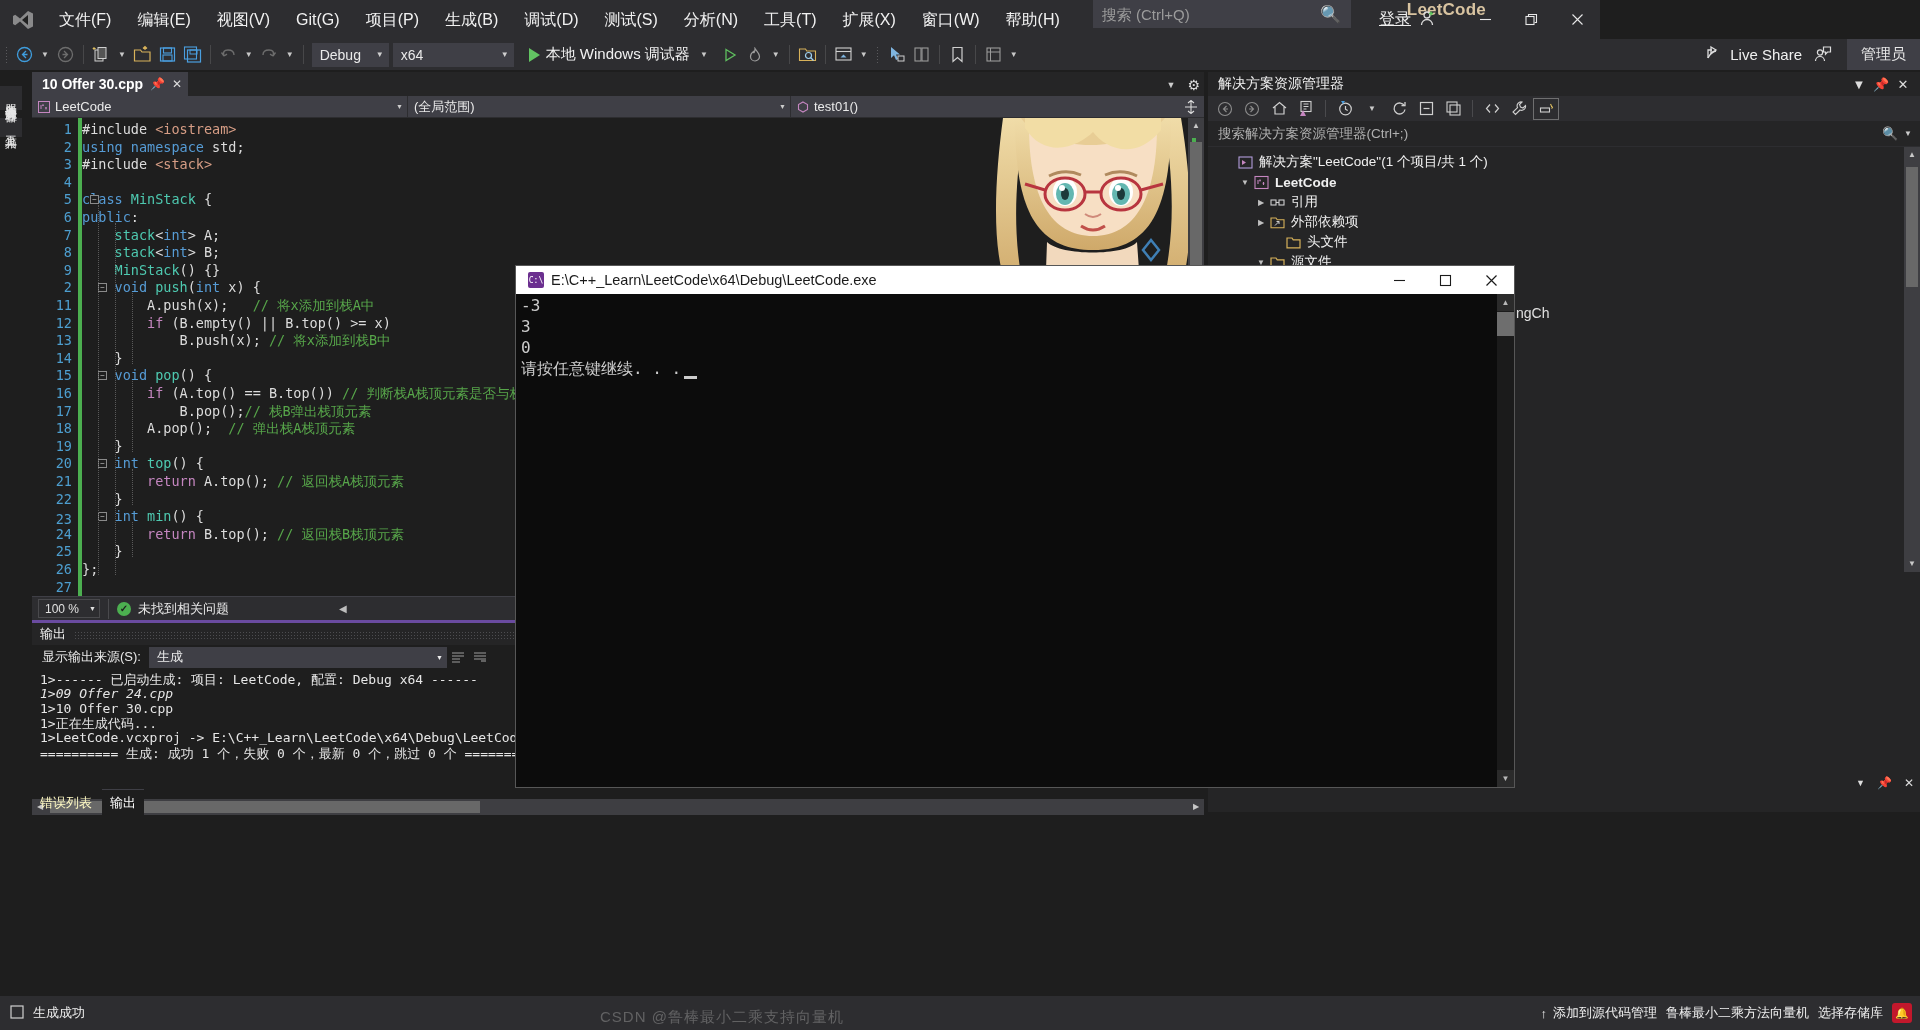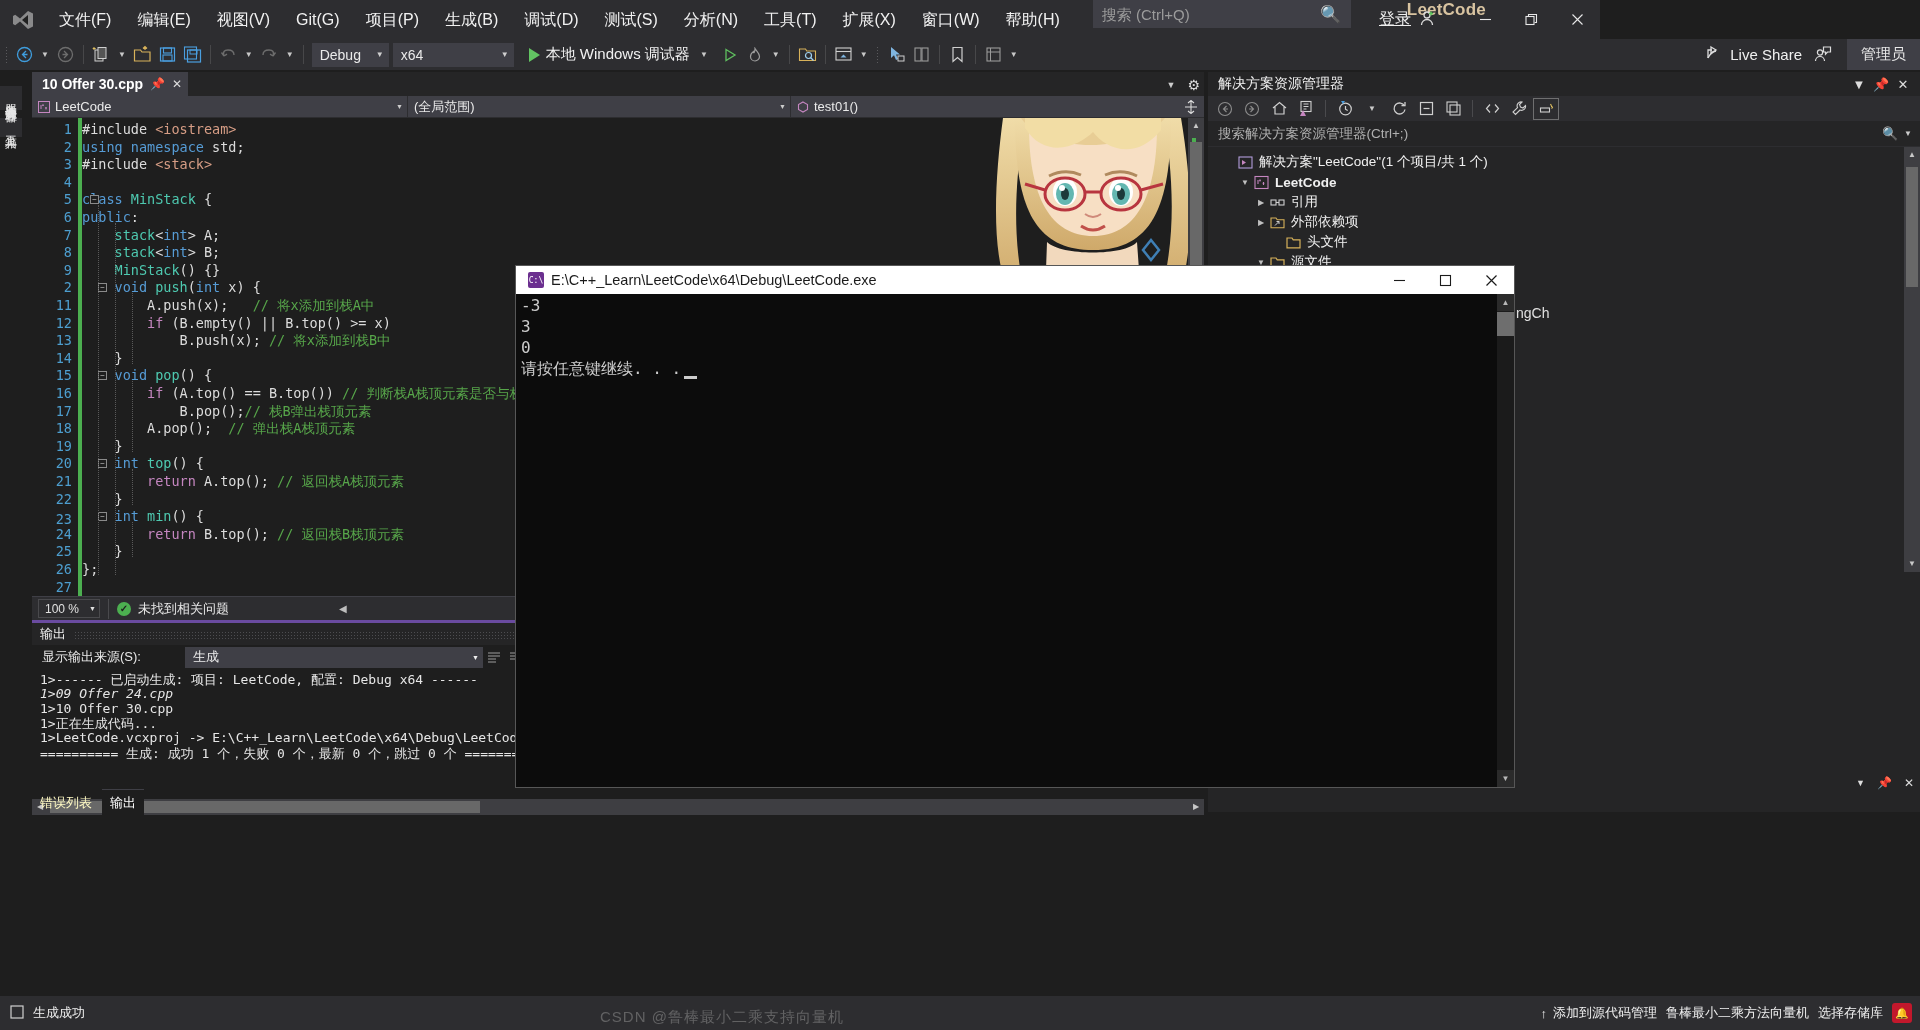--- a/index.html
+++ b/index.html
@@ -101,21 +101,21 @@
   .zarrow { margin-left:110px; font-size:10px; color:#bdbdbd; }
 
   
   .outpane { position:absolute; left:32px; top:620px; width:1172px; height:195px; background:#1e1e1e; }
   .outpane-top { height:3px; background:#68217a; background:#6a4ba0; }
   .outhdr { height:22px; display:flex; align-items:center; background:#252526; }
   .outtab { font-size:13px; color:#f1f1f1; padding:0 8px; }
   .outdots { flex:1; height:10px; background-image:radial-gradient(circle, #4d4d50 1px, transparent 1px); background-size:3px 3px; margin-top:4px; }
   .outtoolrow { height:24px; display:flex; align-items:center; background:#1e1e1e; }
   .outlbl { font-size:13px; color:#e9e9e9; padding:0 8px 0 10px; }
-  .outcombo { width:298px; height:21px; background:#3f3f46; display:flex; align-items:center; padding:0 4px 0 8px; font-size:13px; color:#eee;margin-left:36px; }
+  .outcombo { width:298px; height:21px; background:#3f3f46; display:flex; align-items:center; padding:0 4px 0 8px; font-size:13px; color:#eee; }
   .outcombo .ca { margin-left:auto; font-size:7px; }
   .outicon { width:22px; height:22px; display:flex; align-items:center; justify-content:center; color:#9c9c9c; font-size:13px; }
   .outbody { position:relative; height:122px; overflow:hidden; background:#1e1e1e; }
   .ol { position:absolute; left:8px; font-family:"DejaVu Sans Mono", monospace; font-size:13px; color:#e6e6e6; white-space:pre; }
   .outhscroll { position:absolute; left:0; bottom:0; width:1172px; height:16px; background:#3e3e42; }
   .outhscroll .lf { position:absolute; left:0; top:0; width:16px; height:16px; color:#c8c8c8; font-size:8px; text-align:center; line-height:16px; }
   .outhscroll .rt { position:absolute; right:0; top:0; width:16px; height:16px; color:#c8c8c8; font-size:8px; text-align:center; line-height:16px; }
   .outhscroll .th { position:absolute; left:18px; top:2px; width:430px; height:12px; background:#686868; }
   .bottomtabs { position:absolute; left:32px; top:790px; height:26px; display:flex; align-items:flex-end; gap:2px; }
   .btab { padding:4px 8px; font-size:13px; color:#fef9c3; }

